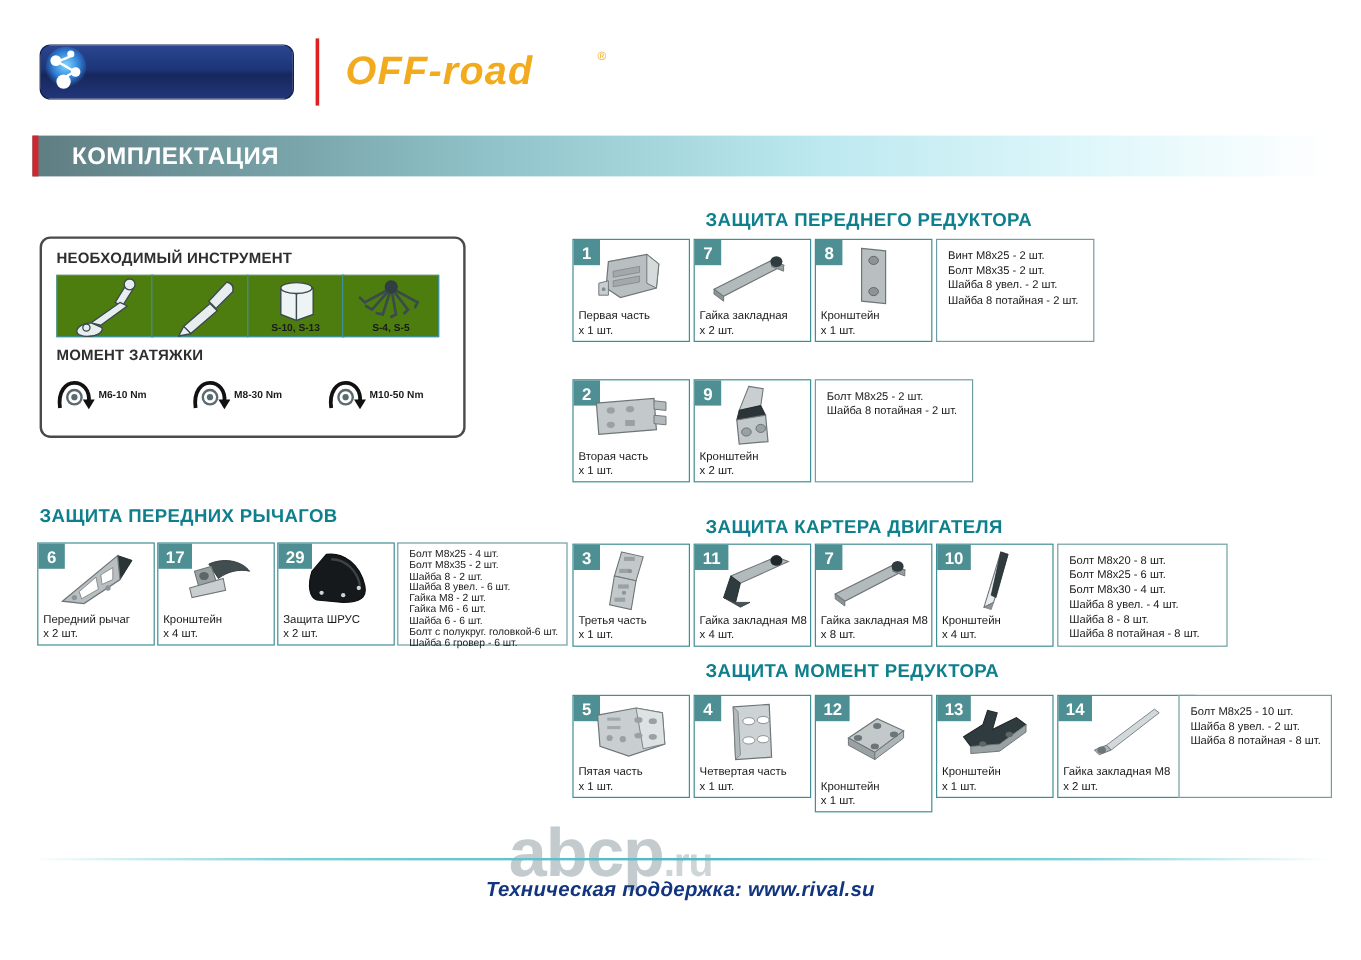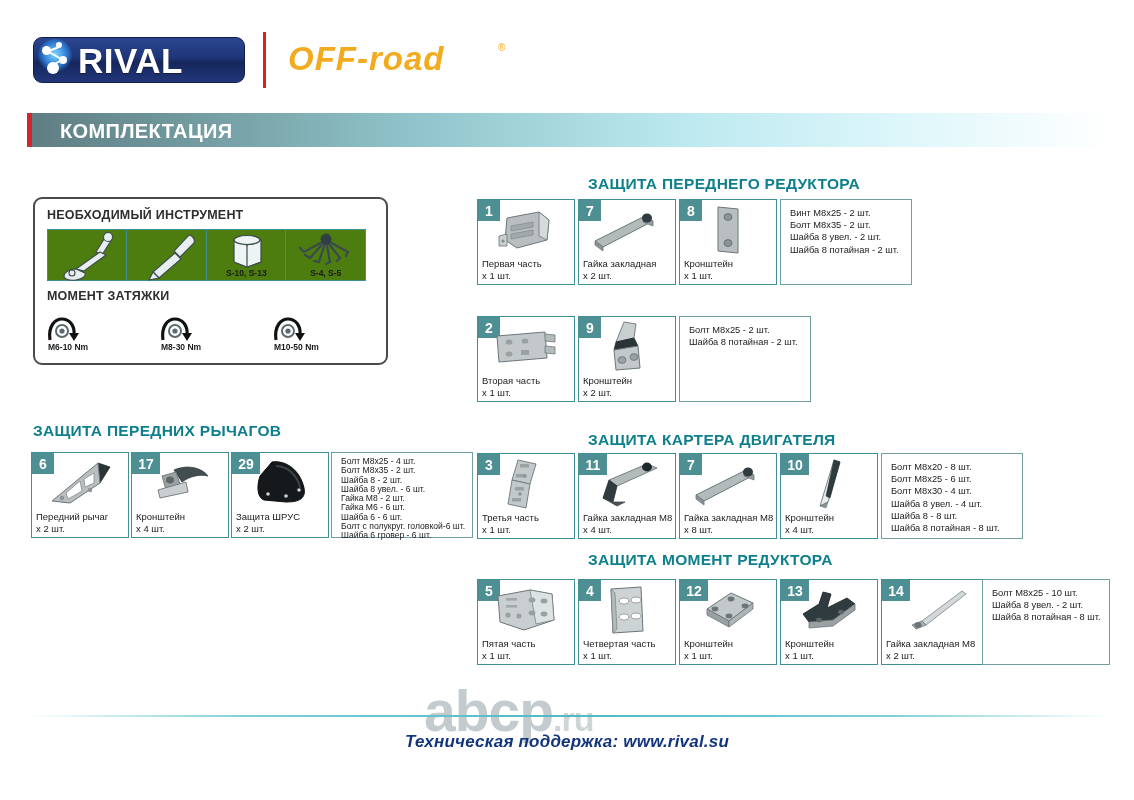--- a/index.html
+++ b/index.html
@@ -109,21 +109,21 @@
     text-align: center; font-size: 8.5px; font-weight: bold; color: #1a1a1a;
   }
   .tool-svg { position: absolute; left: 0; top: 0; }
 
   .torque-title {
     position: absolute; left: 12px; top: 90px;
     font-size: 12.5px; font-weight: bold; color: #2e2e2e;
     letter-spacing: .2px;
   }
   .torque-row { position: absolute; left: 10px; top: 117px; width: 340px; display: flex; }
-  .torque-item { display: flex; align-items: flex-start; width: 113px; flex-direction: column; }
+  .torque-item { display: flex; align-items: center; width: 113px; }
   .torque-lbl { font-size: 8.5px; font-weight: bold; color: #1a1a1a; margin-left: 3px; }
 
   
   .pbox {
     position: absolute;
     border: 1.8px solid #3f8f95;
     background: #ffffff;
   }
   .pbox .badge {
     position: absolute; left: 0; top: 0;
@@ -189,21 +189,20 @@
       <div class="logo-mol">
         <div class="glow"></div>
         <div class="s s1"></div>
           <div class="s s2"></div>
           <div class="s s3"></div>
         <div class="b b1"></div>
           <div class="b b2"></div>
           <div class="b b3"></div>
           <div class="b b4"></div>
       </div>
-      <div class="logo-text">RIVAL</div>
     </div>
     <div class="logo-divider"></div>
     <div class="logo-offroad">OFF-road</div>
     <div class="logo-reg">®</div>
   </div>
 
   <div class="titlebar"></div>
   <div class="titlebar-accent"></div>
   <div class="titlebar-text">КОМПЛЕКТАЦИЯ</div>
 
@@ -573,21 +572,21 @@
         <ellipse cx="31" cy="32" rx="5" ry="3" fill="#ffffff" stroke="#7b8285" stroke-width=".7"></ellipse>
         <ellipse cx="43" cy="31" rx="5" ry="3" fill="#ffffff" stroke="#7b8285" stroke-width=".7"></ellipse>
       </svg>
     </div>
     <div class="cap">
       <span>Четвертая часть</span><br>
       <span>х 1 шт.</span>
     </div>
   </div>
 
-  <div class="pbox" style="left:679px; top:579px; width:98px; height:86px;">
+  <div class="pbox" style="left:679px; top:579px; width:98px; height:98px;">
     <div class="badge w3">12</div>
     <div class="art">
       <svg width="78" height="48" viewBox="0 0 78 48">
         <path d="M18 22 L42 6 L64 16 L40 34 Z" fill="#c3c9cb" stroke="#6d7578" stroke-width="1"></path>
         <path d="M18 22 L40 34 L40 40 L18 28 Z" fill="#9aa1a3" stroke="#6d7578" stroke-width=".8"></path>
         <path d="M40 34 L64 16 L64 22 L40 40 Z" fill="#aeb5b7" stroke="#6d7578" stroke-width=".8"></path>
         <ellipse cx="26" cy="22" rx="3.4" ry="2.4" fill="#6d7578"></ellipse>
         <ellipse cx="42" cy="12" rx="3.4" ry="2.4" fill="#6d7578"></ellipse>
         <ellipse cx="56" cy="19" rx="3.4" ry="2.4" fill="#6d7578"></ellipse>
         <ellipse cx="40" cy="29" rx="3.4" ry="2.4" fill="#6d7578"></ellipse>

